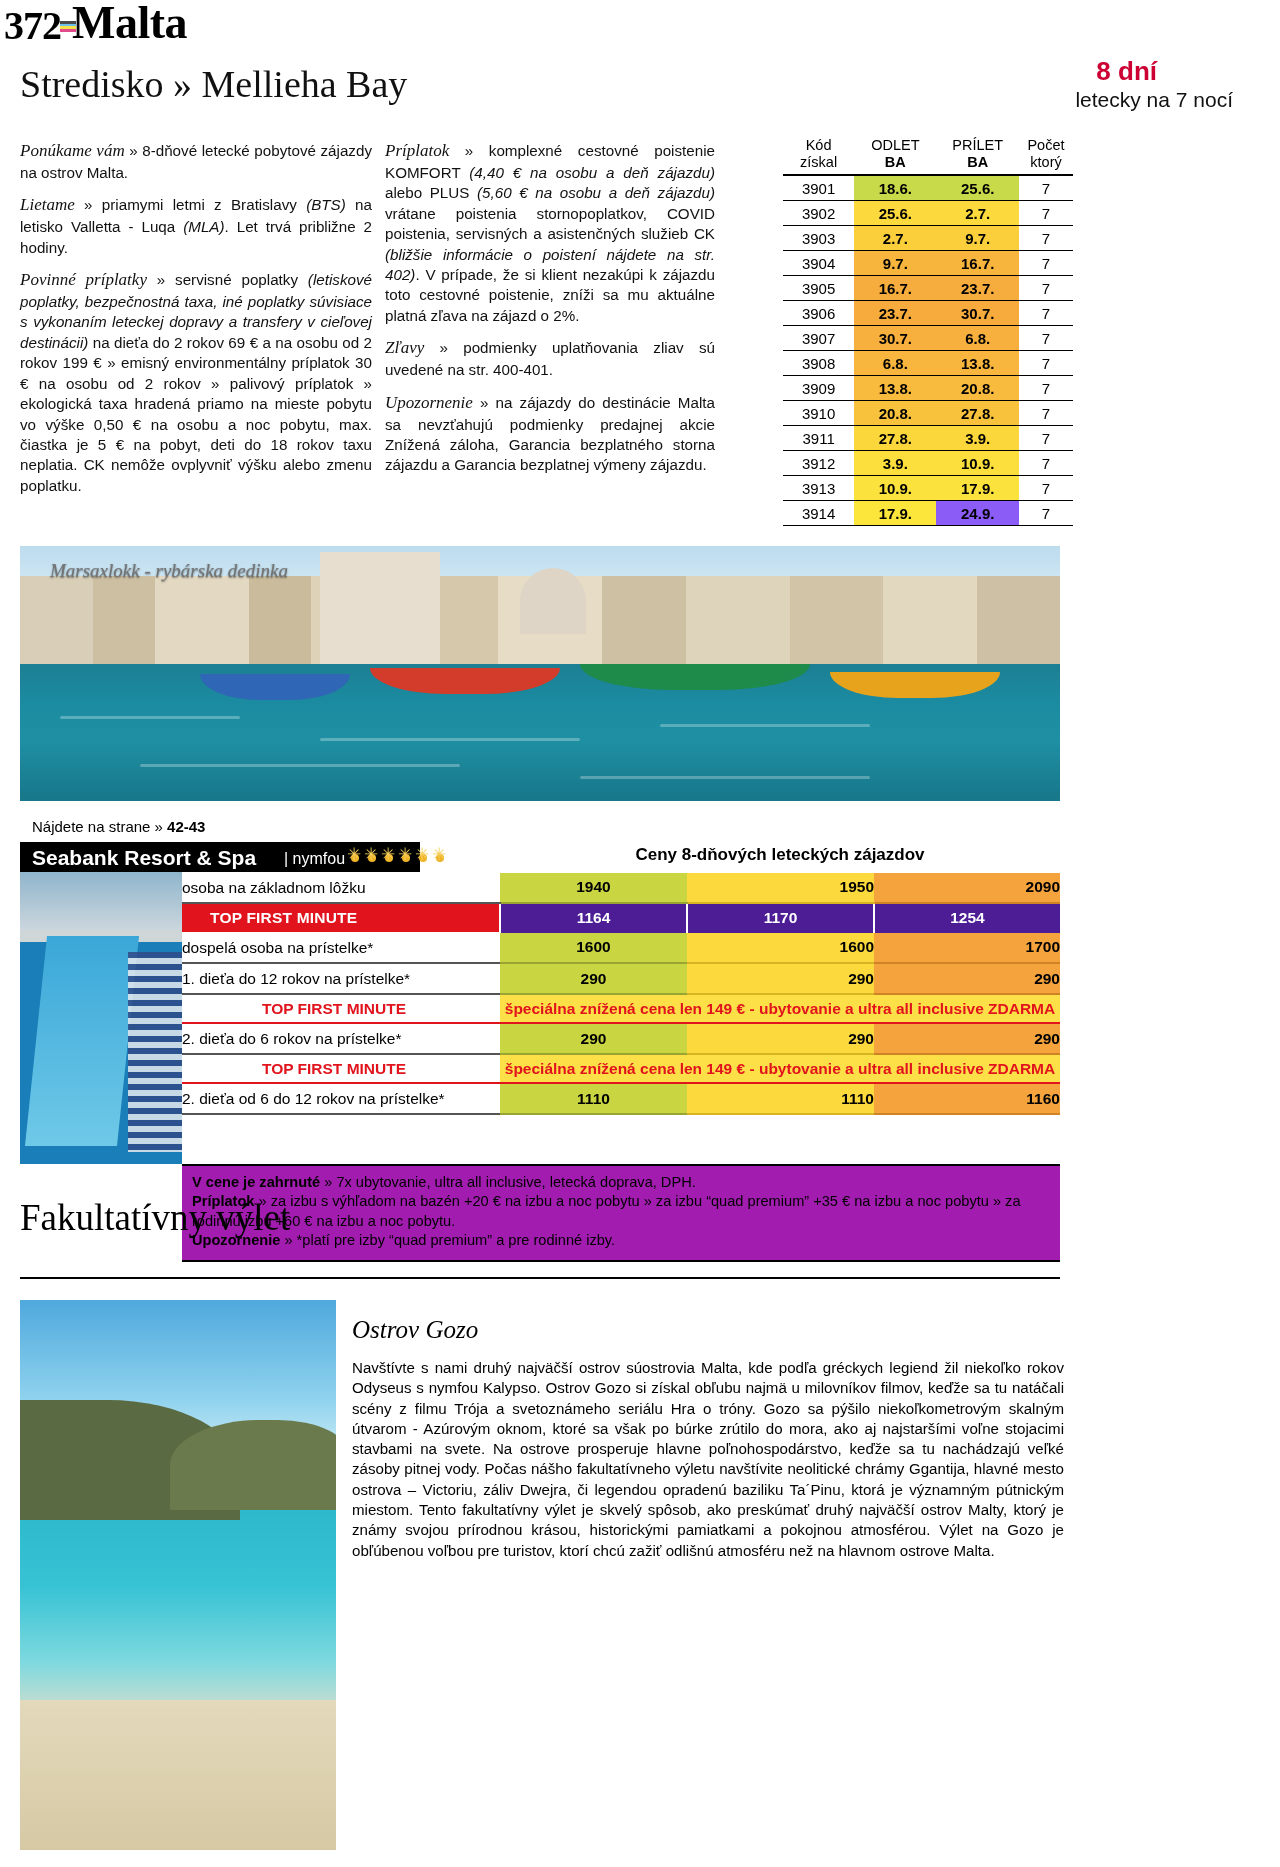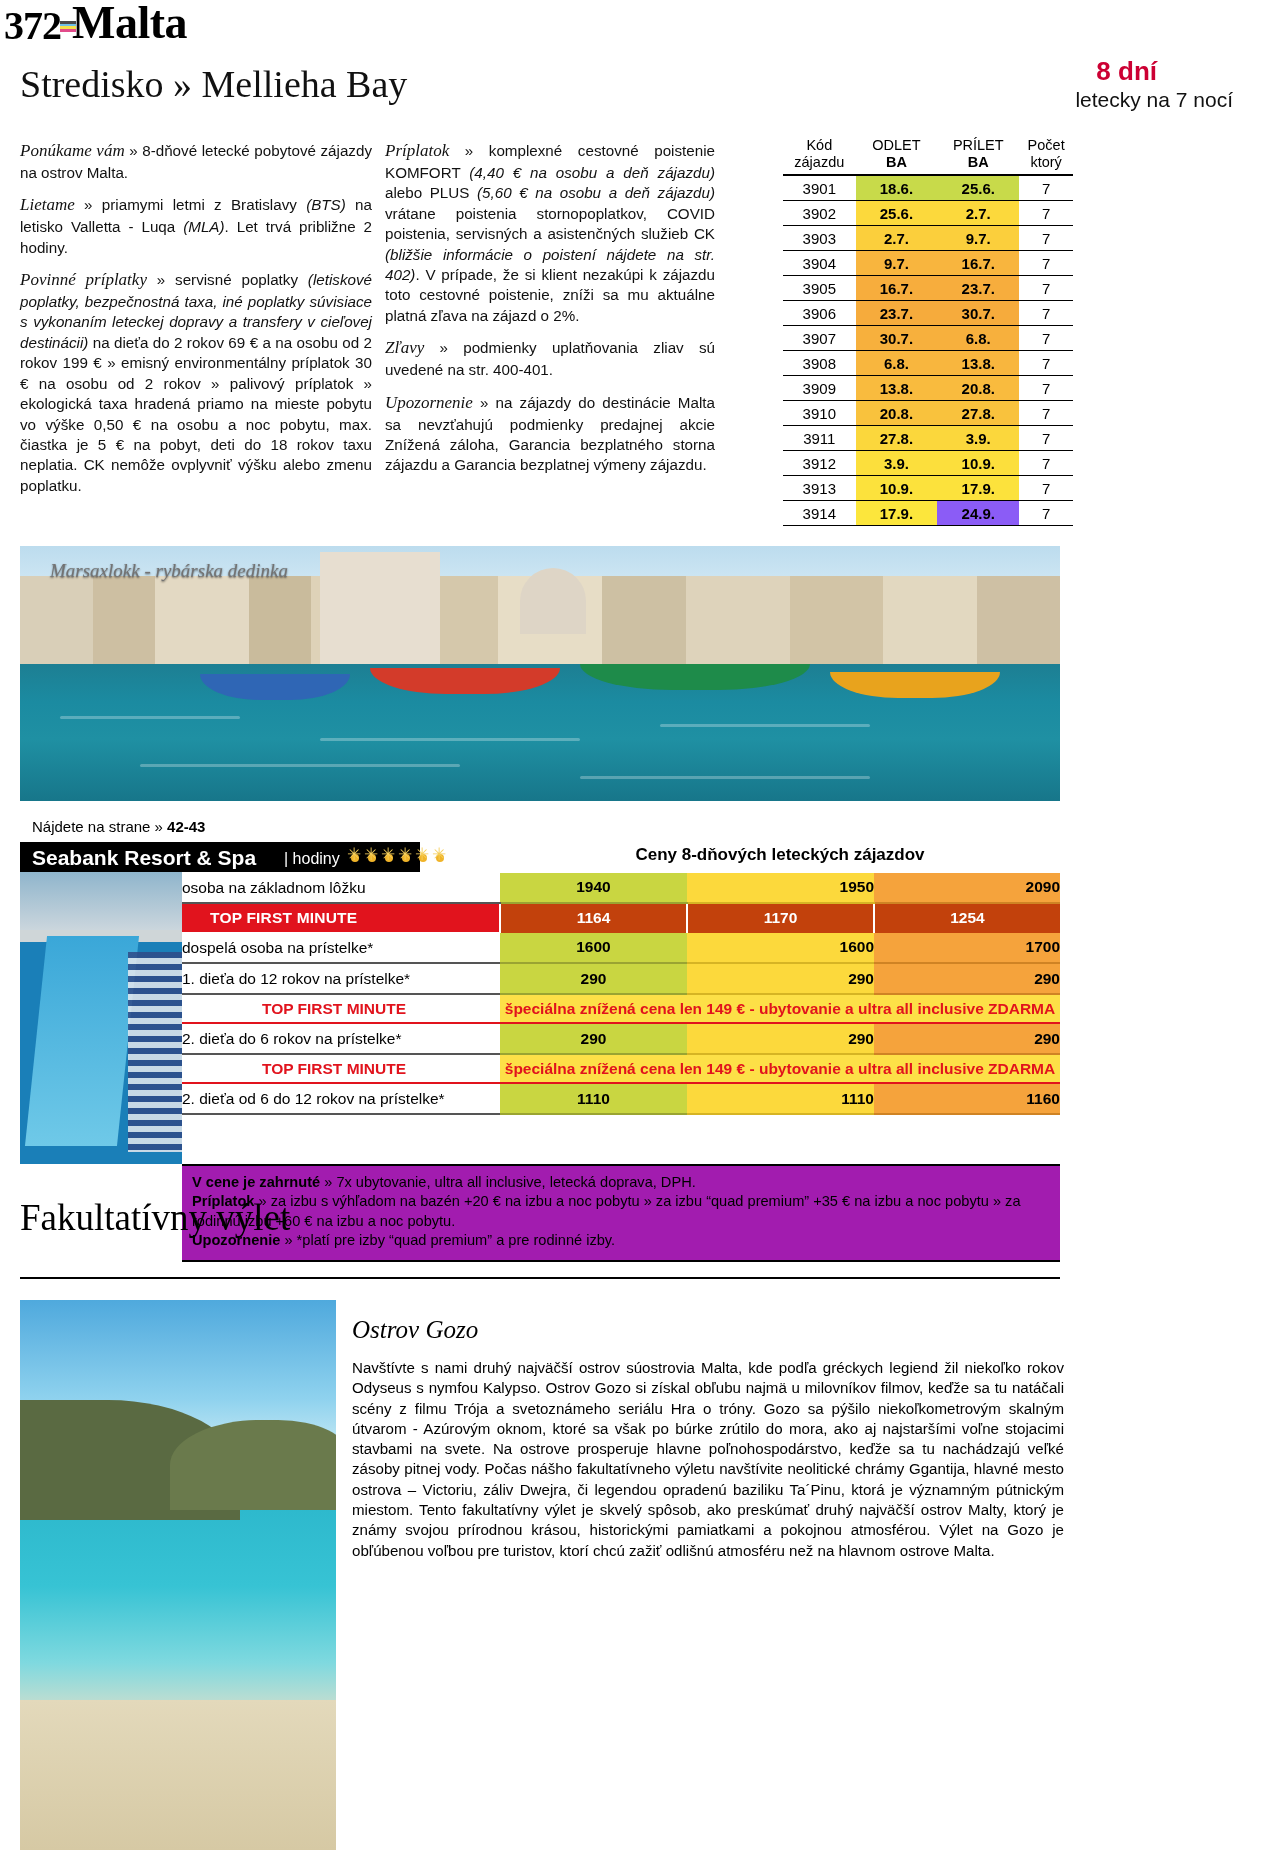--- a/index.html
+++ b/index.html
@@ -70,21 +70,21 @@
   .hotelphoto .bld{position:absolute;left:0;top:0;width:162px;height:58px;background:linear-gradient(#8fb5cc,#cbd6dd);}
   .hotelphoto .chairs{position:absolute;left:108px;top:80px;width:54px;height:200px;
       background:repeating-linear-gradient(#2f4a87 0 6px,#e6e9ee 6px 12px);opacity:.85;}
 
   .ptbl{position:absolute;left:162px;top:30px;width:878px;border-collapse:collapse;font-size:15.5px;}
   .ptbl td{padding:0;height:29px;}
   .lbl{background:#fff;border-bottom:2px solid #555;border-top:1px solid #fff;padding-left:10px;width:318px;font-size:15.5px;}
   .c1{background:#c9d641;text-align:center;font-weight:700;width:187px;border-bottom:2px solid #9aa432;}
   .c2{background:#fcd93c;text-align:right;font-weight:700;width:187px;border-bottom:2px solid #d6b424;}
   .c3{background:#f5a33c;text-align:right;font-weight:700;width:186px;border-bottom:2px solid #cf8324;}
-  .tfm td{background:#c2410c;color:#fff;font-weight:700;height:28px;}
+  .tfm td{background:#4c1d95;color:#fff;font-weight:700;height:28px;}
   .tfm .tfmlabel{background:#e1131d;color:#fff;text-align:left;padding-left:28px;letter-spacing:.2px;font-size:15.5px;}
   .tfm .v{text-align:center;border-left:2px solid #fff;}
   .tfm2 td{height:27px;font-weight:700;color:#e1131d;}
   .tfm2 .l{background:#fff;text-align:center;padding-right:14px;border-top:2px solid #e1131d;border-bottom:2px solid #e1131d;}
   .tfm2 .r{background:#fde047;text-align:center;border-top:2px solid #ef4444;border-bottom:2px solid #e1131d;}
 
   .notes{position:absolute;left:162px;top:322px;width:878px;background:#a21caf;border-top:2px solid #000;border-bottom:2px solid #000;padding:7px 10px 9px 10px;font-size:14.6px;line-height:1.33;box-sizing:border-box;}
   .notes b{font-weight:700;}
 
   
@@ -123,21 +123,21 @@
 
   <div class="col colB">
     <p><span class="lead">Príplatok</span><span> » komplexné cestovné poistenie KOMFORT </span><span class="it">(4,40 € na osobu a deň zájazdu)</span><span> alebo PLUS </span><span class="it">(5,60 € na osobu a deň zájazdu)</span><span> vrátane poistenia stornopoplatkov, COVID poistenia, servisných a asistenčných služieb CK </span><span class="it">(bližšie informácie o poistení nájdete na str. 402)</span><span>. V prípade, že si klient nezakúpi k zájazdu toto cestovné poistenie, zníži sa mu aktuálne platná zľava na zájazd o 2%.</span></p>
     <p><span class="lead">Zľavy</span><span> » podmienky uplatňovania zliav sú uvedené na str. 400-401.</span></p>
     <p><span class="lead">Upozornenie</span><span> » na zájazdy do destinácie Malta sa nevzťahujú podmienky predajnej akcie Znížená záloha, Garancia bezplatného storna zájazdu a Garancia bezplatnej výmeny zájazdu.</span></p>
   </div>
 
   <table class="deptbl">
     <thead>
       <tr>
-        <th><span>Kód</span><br><span>zájazdu</span></th>
+        <th><span>Kód</span><br><span>získal</span></th>
         <th><span>ODLET</span><br><b>BA</b></th>
         <th><span>PRÍLET</span><br><b>BA</b></th>
         <th><span>Počet</span><br><span>ktorý</span></th>
       </tr>
     </thead>
     <tbody id="dep-body">
         <tr>
           <td class="code">3901</td>
           <td class="dt" style="background:#c8da4a">18.6.</td>
           <td class="dt" style="background:#c8da4a">25.6.</td>
@@ -241,21 +241,21 @@
       <div class="ripple" style="left:560px;top:112px;width:290px;"></div>
     </div>
     <div class="caption">Marsaxlokk - rybárska dedinka</div>
   </div>
 
   <div class="findline"><span>Nájdete na strane » </span><b>42-43</b></div>
 
   <div class="hotelblock">
     <div class="hotelbar"></div>
     <div class="hotelname">Seabank Resort &amp; Spa</div>
-    <div class="hotelkind">| hodiny</div>
+    <div class="hotelkind">| nymfou</div>
     <div class="suns" id="suns">
         <span class="sun"></span>
         <span class="sun"></span>
         <span class="sun"></span>
         <span class="sun"></span>
         <span class="sun"></span>
         <span class="sun"></span>
       </div>
     <div class="pricehead">Ceny 8-dňových leteckých zájazdov</div>
 

